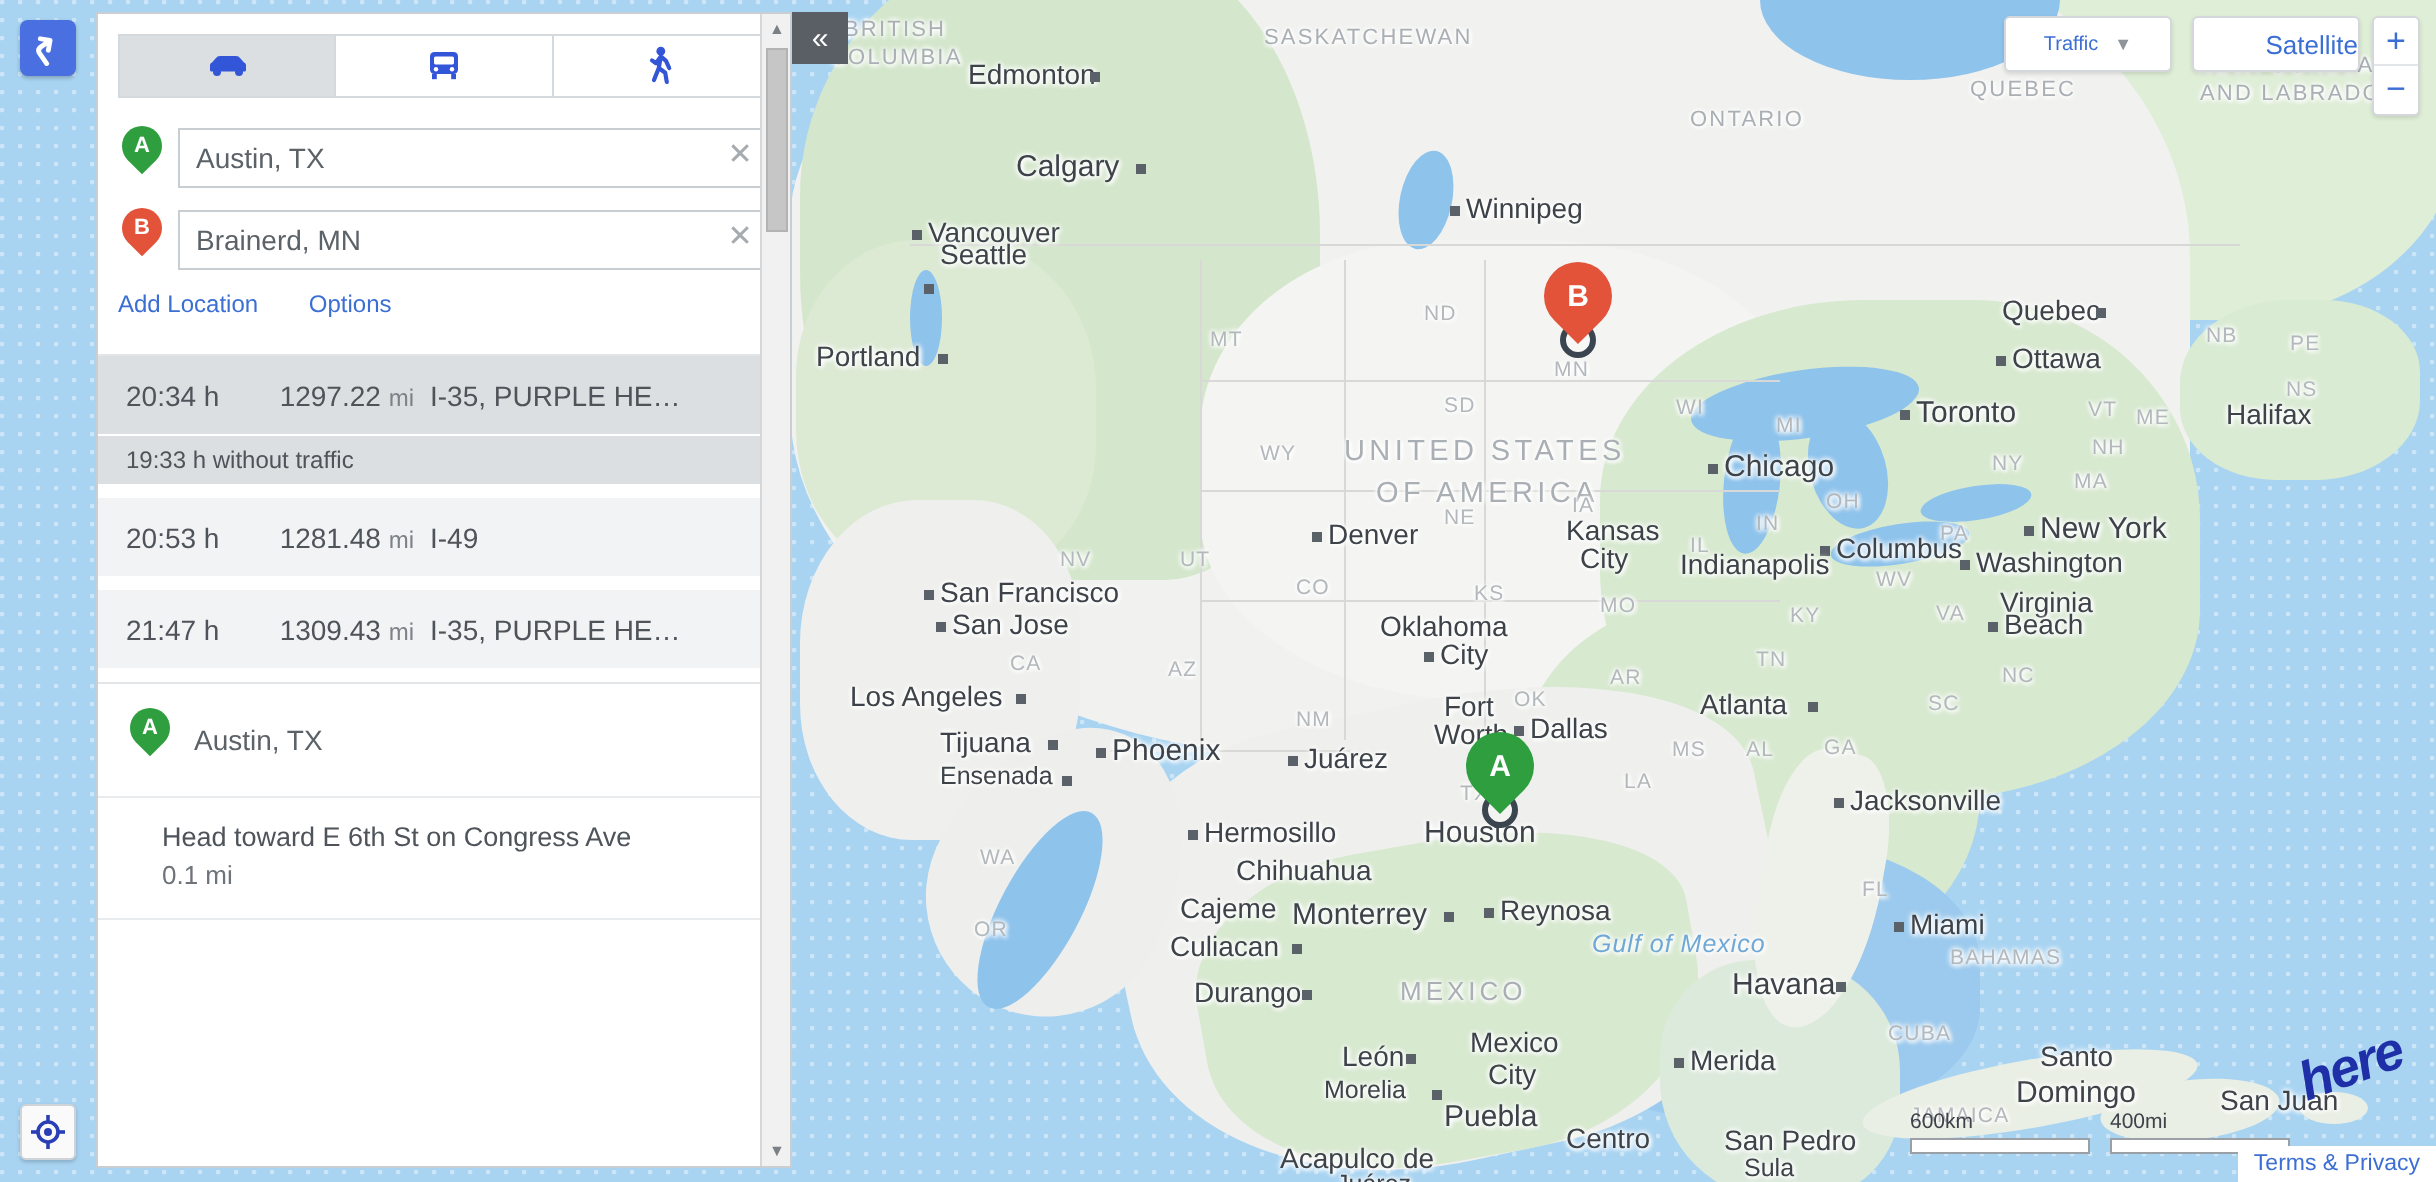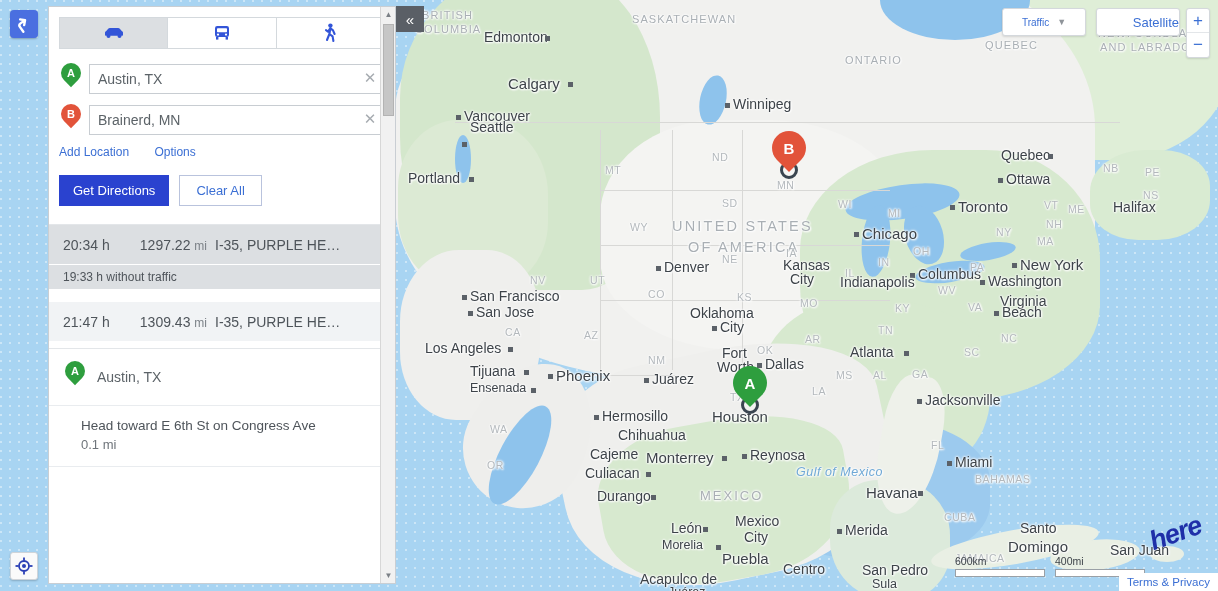--- a/index.html
+++ b/index.html
@@ -673,33 +673,34 @@
           </div>
         </div>
         <div id="swap">⇅</div>
       </div>
 
       <div id="links">
         <a>Add Location</a>
         <a>Options</a>
       </div>
 
-      <div id="actions">
-        <button id="get-dir">Get Directions</button>
-        <button id="clear-all">Clear All</button>
-      </div>
 
       <div id="routes">
           <div class="route sel">
             <div class="r-time">20:34 h</div>
             <div class="r-dist">1297.22 <span class="r-unit">mi</span></div>
             <div class="r-via">I-35, PURPLE HE…</div>
           </div>
           <div id="no-traffic">19:33 h without traffic</div>
           <div class="route-gap"></div>
+          <div class="route alt">
+            <div class="r-time">20:53 h</div>
+            <div class="r-dist">1281.48 <span class="r-unit">mi</span></div>
+            <div class="r-via">I-49</div>
+          </div>
           <div class="route-gap"></div>
           <div class="route alt">
             <div class="r-time">21:47 h</div>
             <div class="r-dist">1309.43 <span class="r-unit">mi</span></div>
             <div class="r-via">I-35, PURPLE HE…</div>
           </div>
           <div class="route-gap"></div>
         </div>
 
       <div id="maneuvers">

